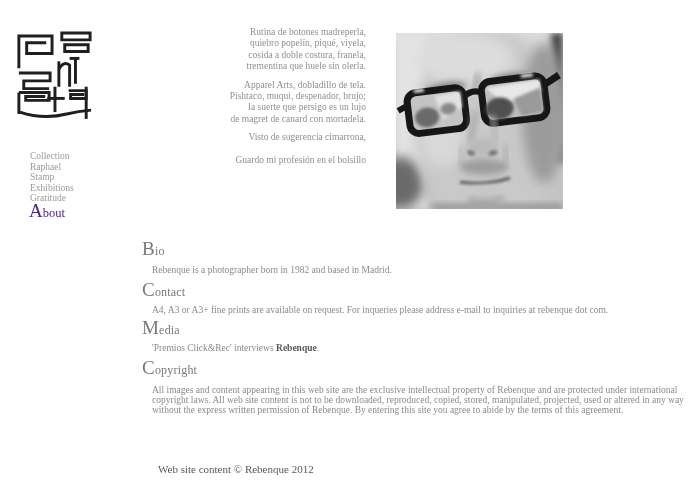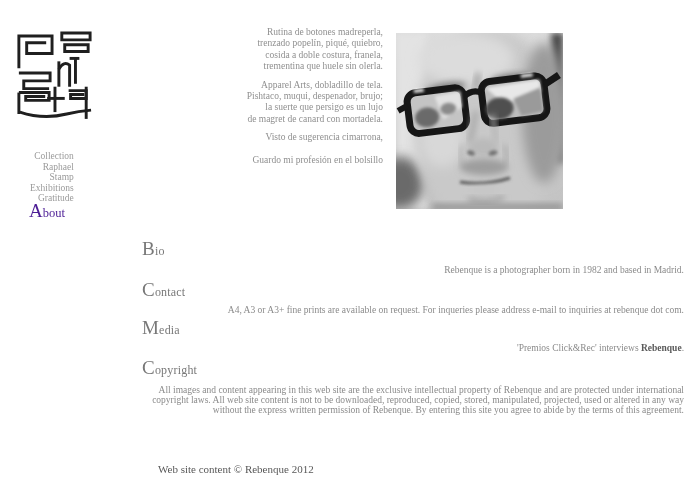--- a/index.html
+++ b/index.html
@@ -1,39 +1,39 @@
 <!DOCTYPE html>
 <html><head>
 <meta charset="utf-8">
 <style>
   html,body { margin:0; padding:0; }
   body {
     width:699px; height:495px; background:#ffffff; position:relative;
     overflow:hidden; font-family:"Liberation Serif", serif;
     -webkit-font-smoothing:antialiased;
   }
-  .abs { position:absolute;text-align:right; }
+  .abs { position:absolute; }
 
   
   .logo { left:14px; top:28px; width:80px; height:94px; cursor:pointer; }
   .logo svg { display:block; width:100%; height:100%; }
 
   
   .nav { left:30px; top:151px; font-size:9.5px; line-height:10.6px; color:#9a9a9a; }
   .nav-item { cursor:pointer; white-space:nowrap; }
   .about-item {
     left:29px; top:201px; font-size:12.5px; color:#4c1d95; cursor:pointer;
     line-height:20px;
   }
   .about-item::first-letter { font-size:19px; }
 
   
   .poem { left:203px; top:27px; width:180px; text-align:right;
           font-size:9.5px; line-height:11.4px; color:#8f8f8f; }
-  .stanza { margin:0 0 7px 0; }
+  .stanza { margin:0 17px 7px 0; }
 
   
   .photo { left:396px; top:33px; width:167px; height:176px; overflow:hidden; }
   .photo svg { display:block; }
 
   
   .sec-h { left:142px; font-size:12px; font-weight:normal; color:#787878;
            margin:0; line-height:20px; letter-spacing:0.2px; }
   .sec-h::first-letter { font-size:19px; }
   .sec-p { left:152px; width:532px; font-size:9.5px; line-height:9.9px;
@@ -76,21 +76,21 @@
   <div class="nav-item">Raphael</div>
   <div class="nav-item">Stamp</div>
   <div class="nav-item">Exhibitions</div>
   <div class="nav-item">Gratitude</div>
 </nav>
 <div class="abs about-item">About</div>
 
 <div class="abs poem">
   <p class="stanza">
     <span>Rutina de botones madreperla,</span><br>
-    <span>trenzado popelín, piqué, quiebro,</span><br>
+    <span>quiebro popelín, piqué, viyela,</span><br>
     <span>cosida a doble costura, franela,</span><br>
     <span>trementina que huele sin olerla.</span>
   </p>
   <p class="stanza">
     <span>Apparel Arts, dobladillo de tela.</span><br>
     <span>Pishtaco, muqui, despenador, brujo;</span><br>
     <span>la suerte que persigo es un lujo</span><br>
     <span>de magret de canard con mortadela.</span>
   </p>
   <p class="stanza">

